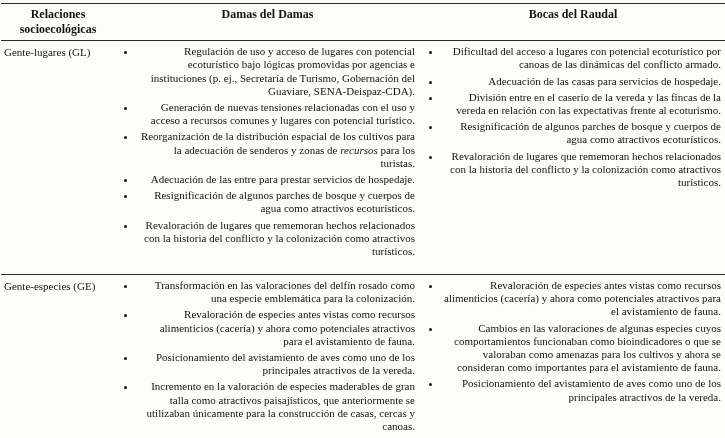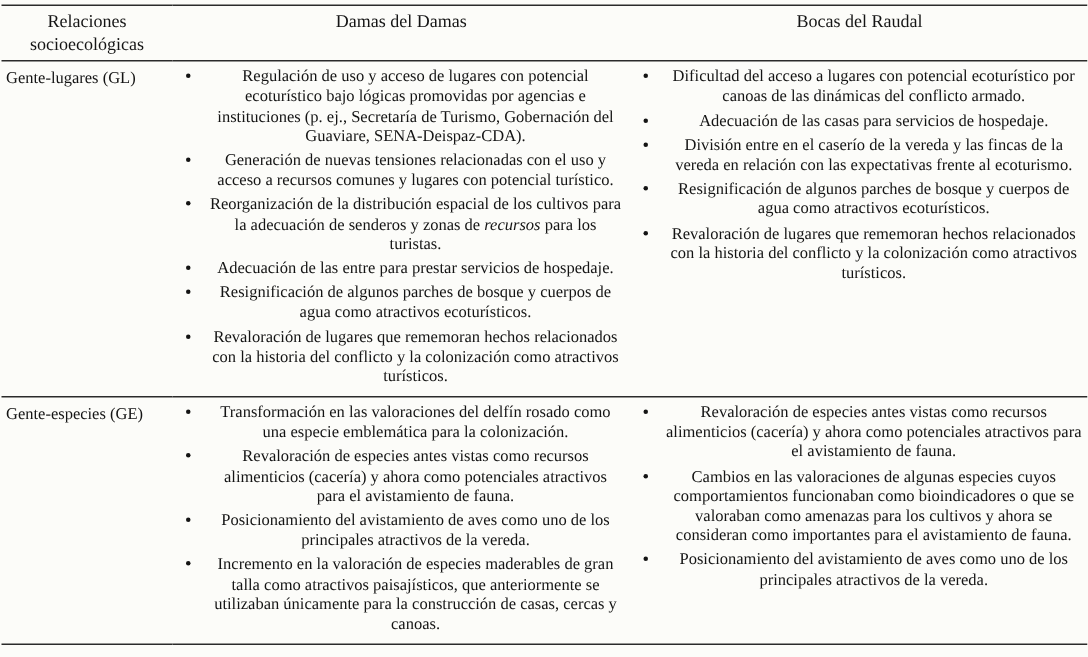--- a/index.html
+++ b/index.html
@@ -27,49 +27,49 @@
     border-collapse: collapse;
     border-top: 1px solid var(--rule);
     border-bottom: 1px solid var(--rule);
     table-layout: fixed;
   }
   table.acad col.c1 { width: 114px; }
   table.acad col.c2 { width: 305px; }
   table.acad col.c3 { width: 306px; }
   thead th {
     font-size: 12px;
-    font-weight: normal;
+    font-weight: bold;
     text-align: center;
     vertical-align: top;
     padding: 3px 4px 4px 4px;
     border-bottom: 1px solid var(--rule);
     line-height: 1.22;
   }
   tbody td {
     vertical-align: top;
     font-size: 11px;
     line-height: 1.2;
-    padding: 4px 5px 6px 5px;
+    padding: 4px 5px 16px 5px;
   }
   tbody tr + tr td {
     border-top: 1px solid var(--rule);
   }
   td.row-label {
     padding-left: 3px;
     padding-top: 5px;
   }
   ul.bullets {
     margin: 0;
     padding: 0 0 0 17px;
     list-style-type: disc;
   }
   ul.bullets li {
     margin: 0 0 3px 0;
     padding-left: 2px;
-    text-align: center;
+    text-align: right;
   }
   ul.bullets li:last-child { margin-bottom: 0; }
 </style>
 </head>
 <body>
 
 <div class="page">
   <table class="acad">
     <colgroup>
       <col class="c1">

